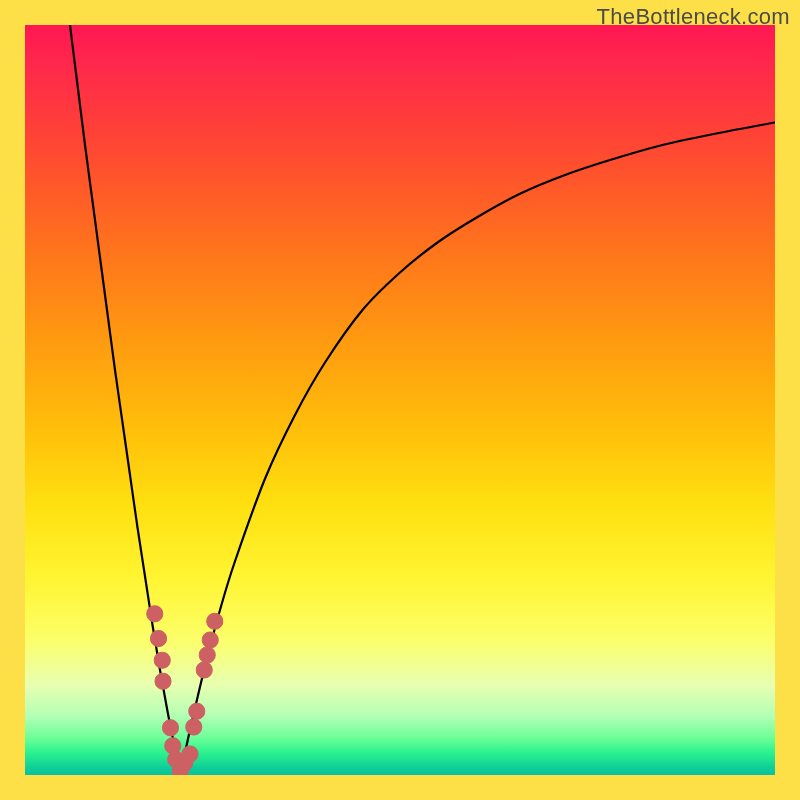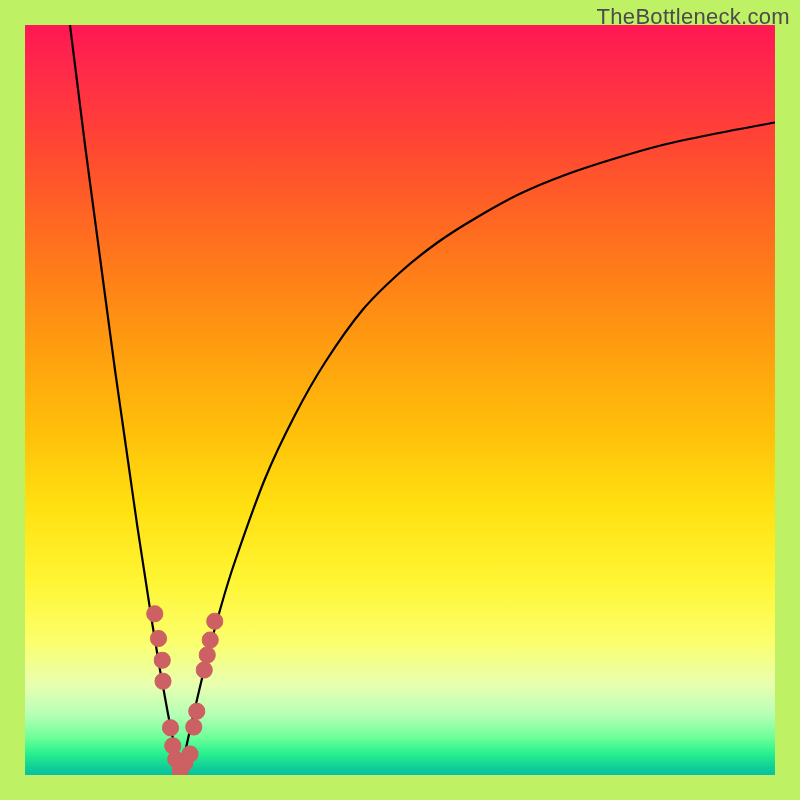--- a/index.html
+++ b/index.html
@@ -7,21 +7,21 @@
     padding: 0;
     width: 800px;
     height: 800px;
     overflow: hidden;
     font-family: Arial, Helvetica, sans-serif;
   }
   .frame {
     position: relative;
     width: 800px;
     height: 800px;
-    background: #bef264;
+    background: #fde047;
   }
   .plot-area {
     position: absolute;
     left: 25px;
     top: 25px;
     width: 750px;
     height: 750px;
     background: linear-gradient(
       to bottom,
       #ff1753 0%,

